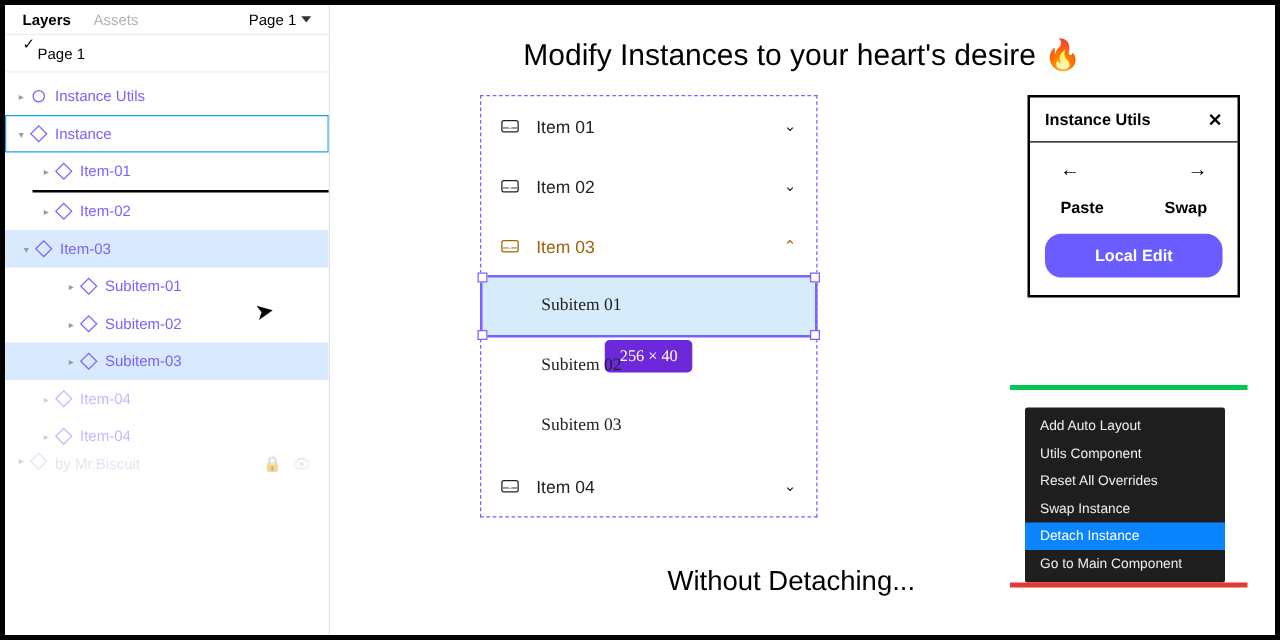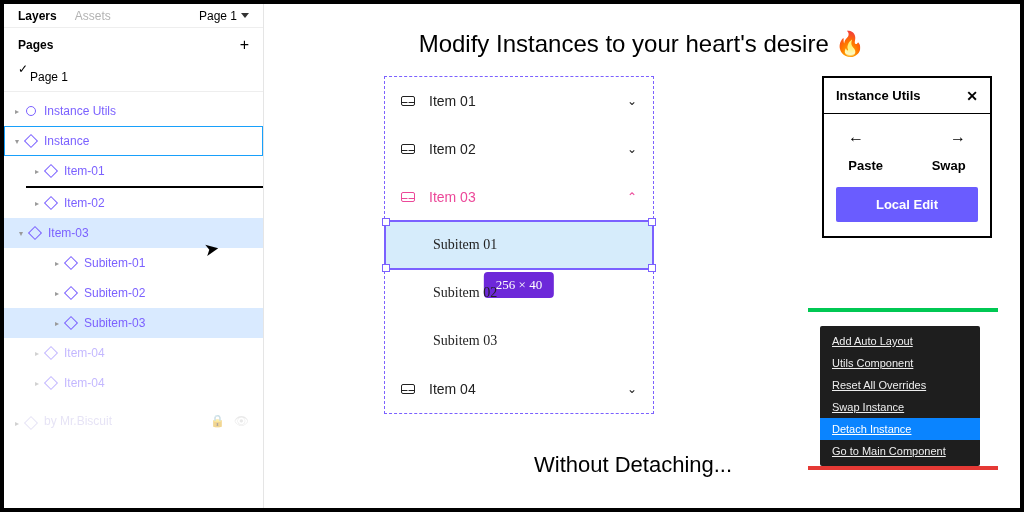--- a/index.html
+++ b/index.html
@@ -26,74 +26,70 @@
   .node .tw.closed::before { content:"▸"; }
   .diamond { width:10px; height:10px; border:1.5px solid currentColor; transform:rotate(45deg); margin:0 8px 0 4px; }
   .gear { width:10px; height:10px; border:1.5px solid currentColor; border-radius:50%; margin:0 8px 0 4px; }
   .node.sel-blue { background:#d9eaff; }
   .node.sel-outline { outline:1px solid #18a0fb; outline-offset:-1px; }
   .node.dim { opacity:.45; }
   .insert-line { height:2px; background:#000; margin-left:22px; }
   .cursor-arrow { position:absolute; left:200px; top:234px; font-size:18px; transform:rotate(-10deg); }
   .node .label { font-weight:500; }
   .node.dim .label { font-weight:400; }
-  .panel-footer { display:flex; align-items:flex-end; height:30px; padding:0 14px; color:#c8c2ea; }
+  .panel-footer { display:flex; align-items:flex-start; height:30px; padding:0 14px; color:#c8c2ea; }
   .panel-footer .lock, .panel-footer .eye { margin-left:auto; font-size:12px; color:#cfcfcf; }
   .panel-footer .eye { margin-left:8px; }
 
   
   .canvas { flex:1; position:relative; }
   .headline { position:absolute; left:50%; top:26px; transform:translateX(-50%); font-size:24px; font-weight:500; white-space:nowrap; }
   .footline { position:absolute; left:270px; top:448px; font-size:22px; font-weight:500; }
 
   .menu { position:absolute; left:120px; top:72px; width:270px; border:1.5px dashed #7b61ff; background:#fff; }
   .mi { display:flex; align-items:center; height:48px; padding:0 16px; font-size:14px; color:#222; position:relative; }
   .mi .env { width:14px; height:10px; border:1.5px solid currentColor; border-radius:2px; margin-right:14px; position:relative; }
   .mi .env::after { content:""; position:absolute; left:0; right:0; top:0; height:5px; border-bottom:1.5px solid currentColor; clip-path:polygon(0 0,50% 100%,100% 0,100% 100%,0 100%); }
   .mi .chev { margin-left:auto; font-size:12px; }
-  .mi.active { color:#ec4899; }
+  .mi.active { color:#a16207; }
   .mi.sub { padding-left:48px;font-family:Liberation Serif, serif; }
   .mi.selected { background:#d6ecfb; }
   .sel-border { position:absolute; inset:-1px; border:2px solid #7b61ff; pointer-events:none; }
   .handle { position:absolute; width:8px; height:8px; background:#fff; border:1.5px solid #7b61ff; }
   .h-tl{top:-4px;left:-4px}.h-tr{top:-4px;right:-4px}.h-bl{bottom:-4px;left:-4px}.h-br{bottom:-4px;right:-4px}
   .size-badge { position:absolute; left:50%; transform:translateX(-50%); bottom:-30px; background:#6d28d9; color:#fff; font-size:13px; padding:5px 12px; border-radius:4px; white-space:nowrap; }
 
   
   .plugin { position:absolute; right:28px; top:72px; width:170px; border:2px solid #000; background:#fff; padding:0; }
   .plugin-hdr { display:flex; align-items:center; height:36px; border-bottom:1px solid #000; padding:0 12px; font-weight:700; font-size:13px; }
   .plugin-hdr .x { margin-left:auto; font-weight:700; font-size:14px; }
   .plugin-nav { display:flex; justify-content:space-between; padding:14px 24px 6px; font-size:16px; }
   .plugin-row { text-align:center; padding:10px 0; font-size:13px; font-weight:600; }
   .plugin-row2 { display:flex; justify-content:space-around; padding:6px 0 14px; font-size:13px; font-weight:600; }
-  .local-btn { margin:0 12px 14px; background:#6a5cff; color:#fff; text-align:center; padding:10px 14px; font-size:13px; font-weight:600; border-radius:2px; }
+  .local-btn { margin:0 12px 14px; background:#6a5cff; color:#fff; text-align:center; padding:10px 14px; font-size:13px; font-weight:600; border-radius:13px; }
   .green-bar { position:absolute; right:22px; top:304px; width:190px; height:4px; background:#00c853; }
   .red-bar   { position:absolute; right:22px; top:462px; width:190px; height:4px; background:#e53935; }
 
   
   .ctx { position:absolute; right:40px; top:322px; width:160px; background:#1e1e1e; color:#eee; font-size:11px; padding:4px 0; border-radius:2px; }
-  .ctx-item { padding:5px 12px; white-space:nowrap;text-decoration:underline; }
+  .ctx-item { padding:5px 12px; white-space:nowrap; }
   .ctx-item.hl { background:#0a84ff; color:#fff; }
 </style>
 </head>
 <body>
 
 <div class="panel">
   <div class="tabs">
     <span class="tab">Layers</span>
     <span class="tab inactive">Assets</span>
     <span class="page-sel">
       <span>Page 1</span>
       <span class="caret-down"></span>
     </span>
   </div>
-  <div class="pages-hdr">
-    <span>Pages</span>
-    <span class="plus">+</span>
-  </div>
   <div class="page-row-wrap">
     <span class="check">✓</span>
     <div class="page-row">
       <span>Page 1</span>
     </div>
   </div>
 
   <div class="tree">
     <div class="node" style="padding-left:8px">
       <span class="tw closed"></span>

